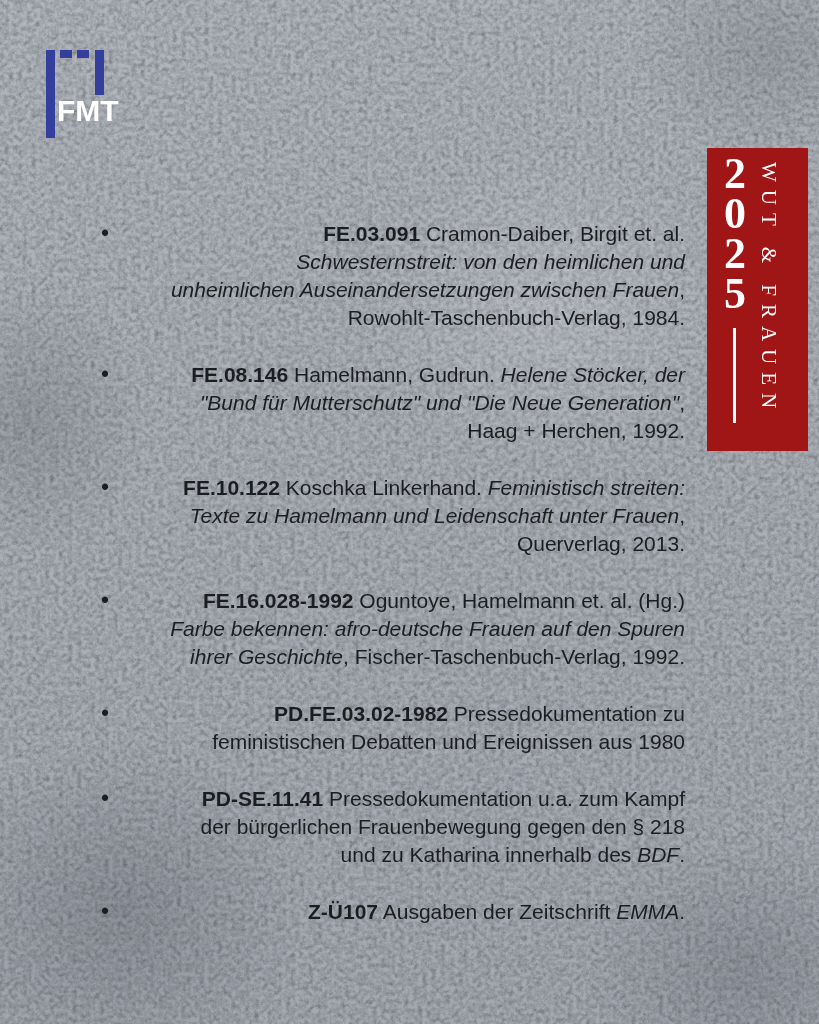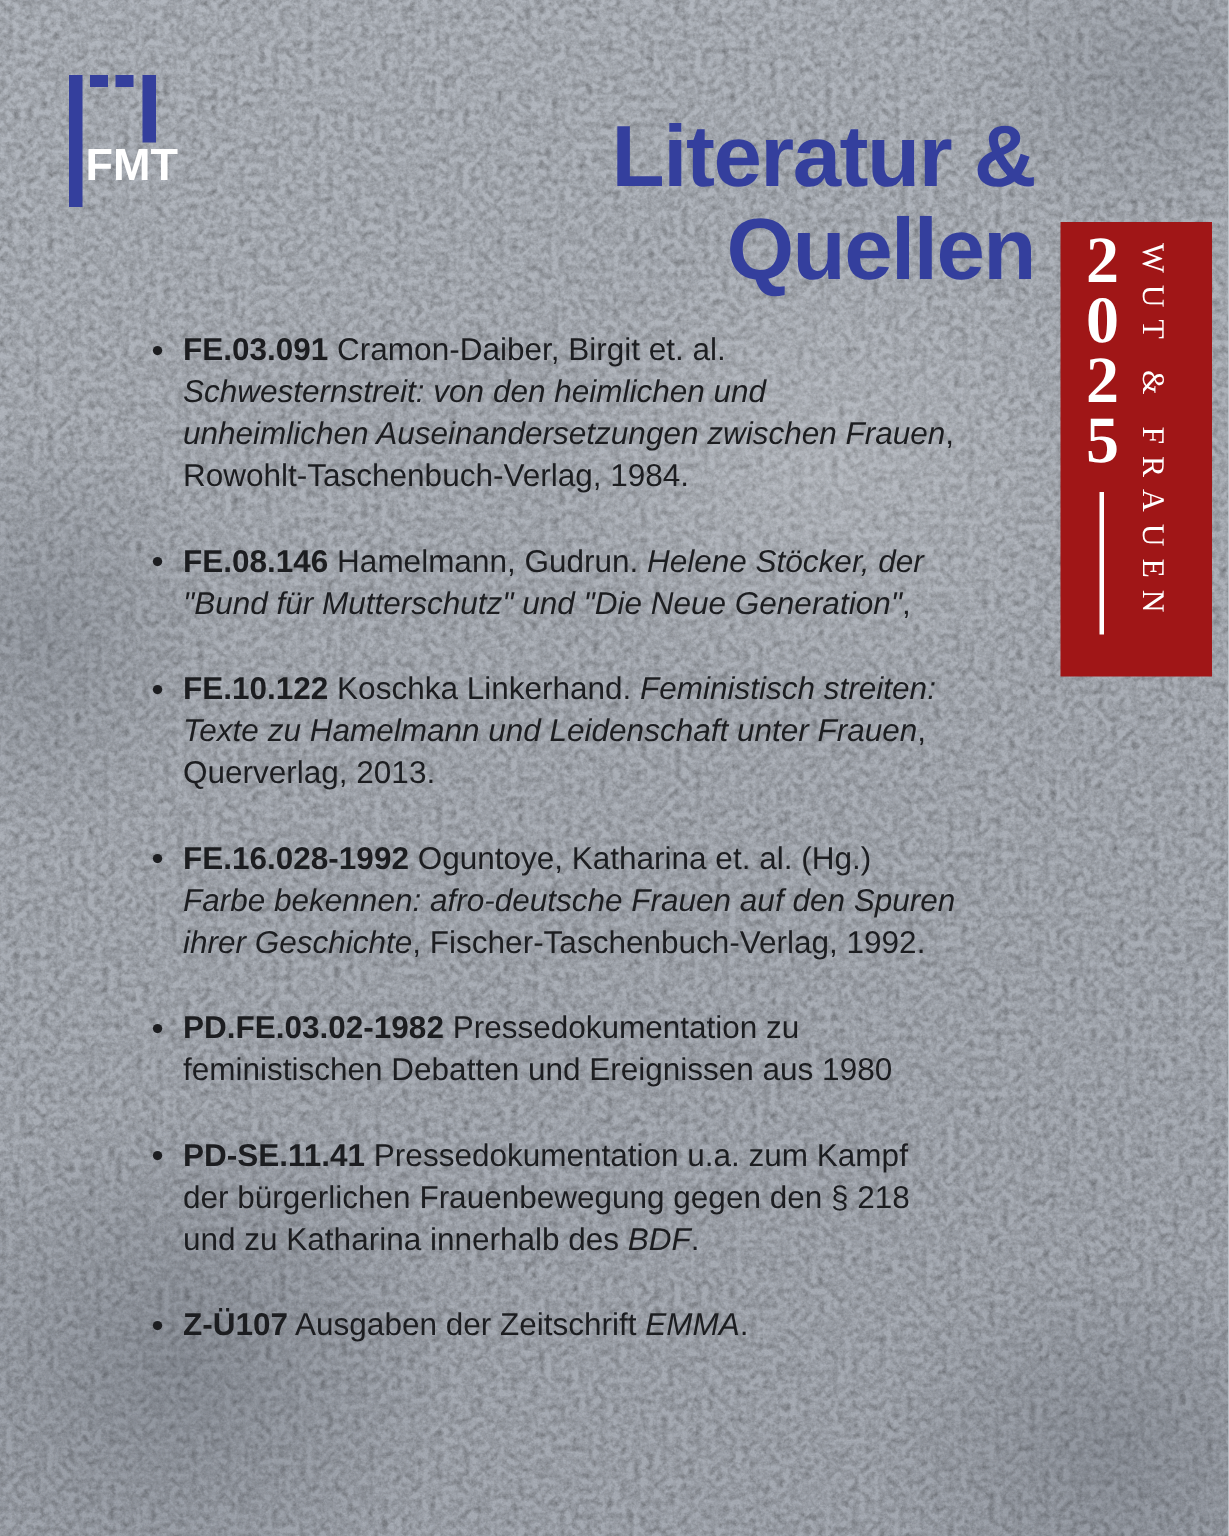--- a/index.html
+++ b/index.html
@@ -45,21 +45,21 @@
   .year-stack .digit{font-size:44px;line-height:40px;}
   .year-line{position:absolute;left:26px;top:180px;width:3px;height:95px;background:var(--banner-text);}
   .banner-phrase{position:absolute;left:74px;top:14px;width:278px;
     transform:rotate(90deg);transform-origin:0 0;
     color:var(--banner-text);font-family:"Liberation Serif",serif;
     font-size:21px;line-height:24px;letter-spacing:8px;white-space:nowrap;}
 
   
   .refs{position:absolute;left:100px;top:220px;width:585px;margin:0;padding:0;list-style:none;
     color:var(--text);font-size:21px;line-height:28px;}
-  .refs li{position:relative;padding-left:22px;margin:0 0 29px 0;}
+  .refs li{position:relative;padding-left:22px;margin:0 0 29px 0;text-align:right;}
   .refs li:last-child{margin-bottom:16px;}
   .refs li::before{content:"\2022";position:absolute;left:1px;top:-1px;font-size:23px;color:var(--text);}
   .refs b{font-weight:bold;}
   .refs i{font-style:italic;}
 </style>
 </head>
 <body>
 
 <div class="page">
   <div class="bg-base"></div>
@@ -88,37 +88,36 @@
   <div class="content">
 
     <div class="logo">
       <div class="bar bar-left"></div>
       <div class="bar dash1"></div>
       <div class="bar dash2"></div>
       <div class="bar bar-right"></div>
       <div class="logo-text">FMT</div>
     </div>
 
-    <h1 class="title"><span>Literatur &amp;</span><br><span>Quellen</span></h1>
 
     <div class="banner">
       <div class="year-stack" id="year-stack">
           <div class="digit">2</div>
           <div class="digit">0</div>
           <div class="digit">2</div>
           <div class="digit">5</div>
         </div>
       <div class="year-line"></div>
       <div class="banner-phrase">WUT &amp; FRAUEN</div>
     </div>
 
     <ul class="refs" id="ref-list">
         <li><b>FE.03.091</b><span> Cramon-Daiber, Birgit et. al.</span><br><i>Schwesternstreit: von den heimlichen und</i><br><i>unheimlichen Auseinandersetzungen zwischen Frauen</i><span>,</span><br><span>Rowohlt-Taschenbuch-Verlag, 1984.</span></li>
-        <li><b>FE.08.146</b><span> Hamelmann, Gudrun. </span><i>Helene Stöcker, der</i><br><i>"Bund für Mutterschutz" und "Die Neue Generation"</i><span>,</span><br></li>
+        <li><b>FE.08.146</b><span> Hamelmann, Gudrun. </span><i>Helene Stöcker, der</i><br><i>"Bund für Mutterschutz" und "Die Neue Generation"</i><span>,</span><br><span>Haag + Herchen, 1992.</span></li>
         <li><b>FE.10.122</b><span> Koschka Linkerhand. </span><i>Feministisch streiten:</i><br><i>Texte zu Hamelmann und Leidenschaft unter Frauen</i><span>,</span><br><span>Querverlag, 2013.</span></li>
-        <li><b>FE.16.028-1992</b><span> Oguntoye, Katharina et. al. (Hg.)</span><br><i>Farbe bekennen: afro-deutsche Frauen auf den Spuren</i><br><i>ihrer Geschichte</i><span>, Fischer-Taschenbuch-Verlag, 1992.</span></li>
+        <li><b>FE.16.028-1992</b><span> Oguntoye, Hamelmann et. al. (Hg.)</span><br><i>Farbe bekennen: afro-deutsche Frauen auf den Spuren</i><br><i>ihrer Geschichte</i><span>, Fischer-Taschenbuch-Verlag, 1992.</span></li>
         <li><b>PD.FE.03.02-1982</b><span> Pressedokumentation zu</span><br><span>feministischen Debatten und Ereignissen aus 1980</span><br></li>
         <li><b>PD-SE.11.41</b><span> Pressedokumentation u.a. zum Kampf</span><br><span>der bürgerlichen Frauenbewegung gegen den § 218</span><br><span>und zu Katharina innerhalb des </span><i>BDF</i><span>.</span></li>
         <li><b>Z-Ü107</b><span> Ausgaben der Zeitschrift </span><i>EMMA</i><span>.</span></li>
       </ul>
 
   </div>
 </div>
 
 </body></html>

